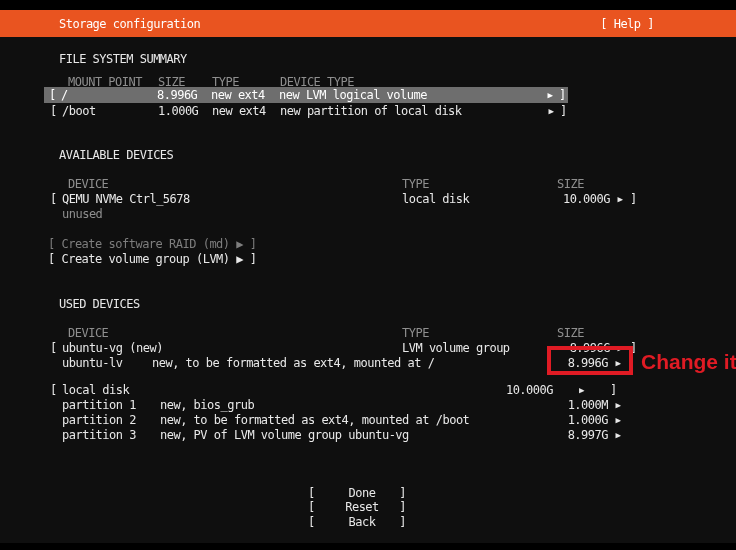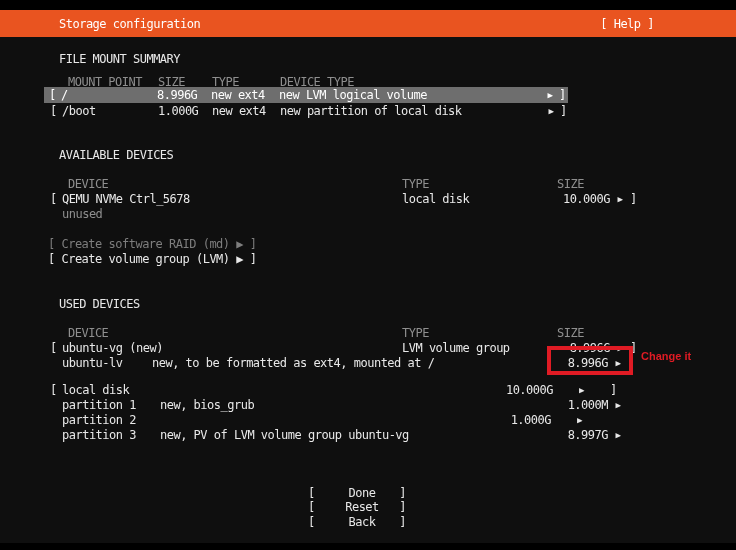--- a/index.html
+++ b/index.html
@@ -54,36 +54,36 @@
   .btn .lbl { flex:1; margin-left:10px;text-align:center; }
 
   
   .anno-box {
     position:absolute; left:547px; top:346px; width:86px; height:29px;
     border:4px solid #e01b24;
   }
   .anno-text {
     position:absolute; left:641px; top:350px;
     font-family:"Liberation Sans", sans-serif;
-    font-weight:bold; font-size:11px; letter-spacing:0;
+    font-weight:bold; font-size:21px; letter-spacing:0;
     color:#e01b24; white-space:pre;
   }
 </style>
 </head>
 <body>
 
 <div class="screen">
   <div class="strip-top"></div>
 
   <div class="titlebar">
     <span class="tb-title">Storage configuration</span>
     <span class="tb-help">[ Help ]</span>
   </div>
 
-  <div class="line sect-title" style="top:51px">FILE MOUNT SUMMARY</div>
+  <div class="line sect-title" style="top:51px">FILE SYSTEM SUMMARY</div>
 
   <div class="fs-grid dim" style="top:74px">
     <span> </span>
     <span class="hdr-pad">MOUNT POINT</span>
     <span>SIZE</span>
     <span>TYPE</span>
     <span>DEVICE TYPE</span>
     <span> </span><span> </span>
   </div>
 
@@ -172,20 +172,21 @@
     <span>partition 1</span>
     <span>new, bios_grub</span>
     <span class="ra">1.000M</span>
     <span class="c-arrow">▶</span>
     <span> </span>
   </div>
 
   <div class="dev-grid sub-part row-click" style="top:412px">
     <span> </span>
     <span>partition 2</span>
+    <span>new, to be formatted as ext4, mounted at /boot</span>
     <span class="ra">1.000G</span>
     <span class="c-arrow">▶</span>
     <span> </span>
   </div>
 
   <div class="dev-grid sub-part row-click" style="top:427px">
     <span> </span>
     <span>partition 3</span>
     <span>new, PV of LVM volume group ubuntu-vg</span>
     <span class="ra">8.997G</span>

